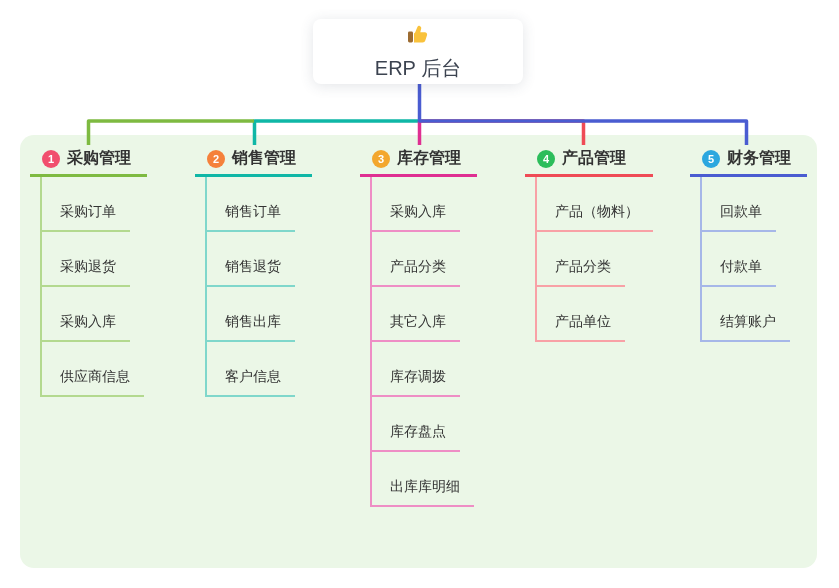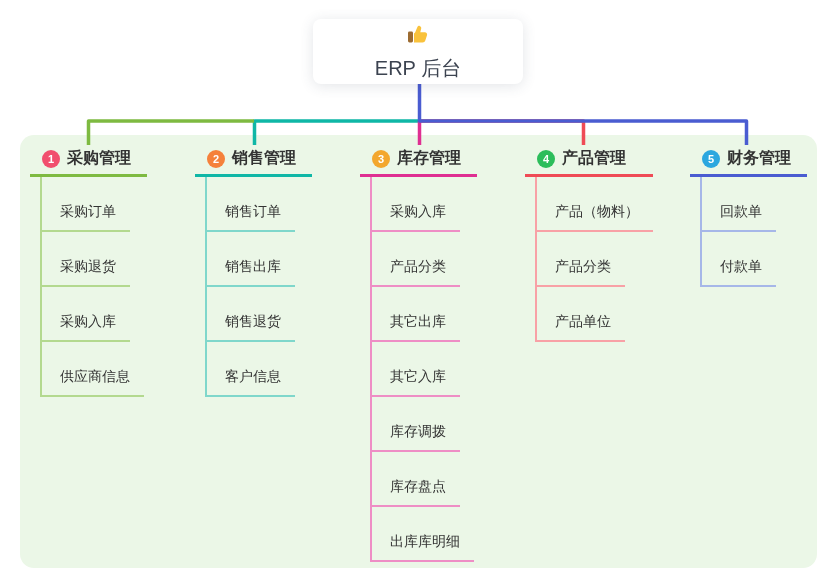--- a/index.html
+++ b/index.html
@@ -78,35 +78,34 @@
     </div>
   </div>
 
   <div class="branch" style="left: 195px; --line: #0fb7a6; --light: #7fd7cb; --badge: #f5813b;">
     <div class="branch-header">
       <span class="badge">2</span>
       <span class="branch-label">销售管理</span>
     </div>
     <div class="children">
       <div class="child">销售订单</div>
+      <div class="child">销售退货</div>
       <div class="child">销售出库</div>
-      <div class="child">销售退货</div>
       <div class="child">客户信息</div>
     </div>
   </div>
 
   <div class="branch" style="left: 360px; --line: #df2f92; --light: #ee8ec5; --badge: #f3a72e;">
     <div class="branch-header">
       <span class="badge">3</span>
       <span class="branch-label">库存管理</span>
     </div>
     <div class="children">
       <div class="child">采购入库</div>
       <div class="child">产品分类</div>
-      <div class="child">其它出库</div>
       <div class="child">其它入库</div>
       <div class="child">库存调拨</div>
       <div class="child">库存盘点</div>
       <div class="child">出库库明细</div>
     </div>
   </div>
 
   <div class="branch" style="left: 525px; --line: #ef4b56; --light: #f8a1a6; --badge: #2cbd5b;">
     <div class="branch-header">
       <span class="badge">4</span>
@@ -120,16 +119,17 @@
   </div>
 
   <div class="branch" style="left: 690px; --line: #4a5cd1; --light: #a6b7e8; --badge: #2ca7df;">
     <div class="branch-header">
       <span class="badge">5</span>
       <span class="branch-label">财务管理</span>
     </div>
     <div class="children">
       <div class="child">回款单</div>
       <div class="child">付款单</div>
+      <div class="child">结算账户</div>
     </div>
   </div>
 
 </div>
 
 </body></html>

